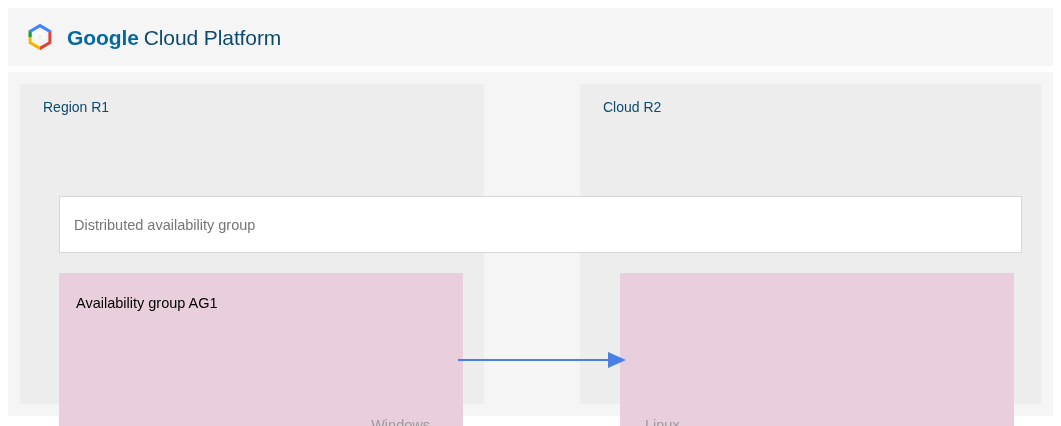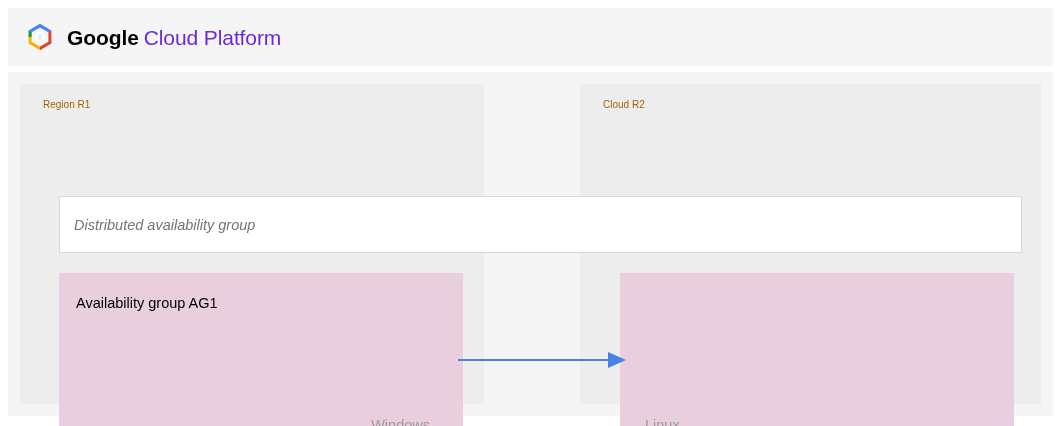--- a/index.html
+++ b/index.html
@@ -41,25 +41,25 @@
 
   .brand {
     margin-left: 12px;
     font-size: 21px;
     letter-spacing: -0.1px;
     white-space: nowrap;
     line-height: 1;
   }
   .brand-google {
     font-weight: bold;
-    color: #000000;
+    color: #0369a1;
   }
   .brand-cloud {
     font-weight: normal;
-    color: #6d28d9;
+    color: #0c4a6e;
     margin-left: 5px;
   }
 
   
   .diagram {
     position: absolute;
     left: 8px;
     top: 72px;
     width: 1045px;
     height: 344px;
@@ -72,22 +72,22 @@
     top: 12px;
     height: 320px;
     background: #ededed;
   }
   .region-r1 { left: 12px;  width: 464px; }
   .region-r2 { left: 572px; width: 461px; }
 
   .region-label {
     position: absolute;
     top: 15px;
-    font-size: 10px;
-    color: #a16207;
+    font-size: 14px;
+    color: #0c4a6e;
     white-space: nowrap;
   }
   .region-r1 .region-label { left: 23px; }
   .region-r2 .region-label { left: 23px; }
 
   
   .dag-box {
     position: absolute;
     left: 51px;
     top: 124px;
@@ -96,21 +96,20 @@
     background: #ffffff;
     border: 1px solid #d8d8d8;
     display: flex;
     align-items: center;
     padding-left: 14px;
   }
   .dag-label {
     font-size: 14.5px;
     color: #757575;
     white-space: nowrap;
-    font-style: italic;
   }
 
   
   .ag-box {
     position: absolute;
     top: 201px;
     height: 182px;
     background: #e9cfdd;
   }
   .ag-box-1 { left: 51px;  width: 404px; }

